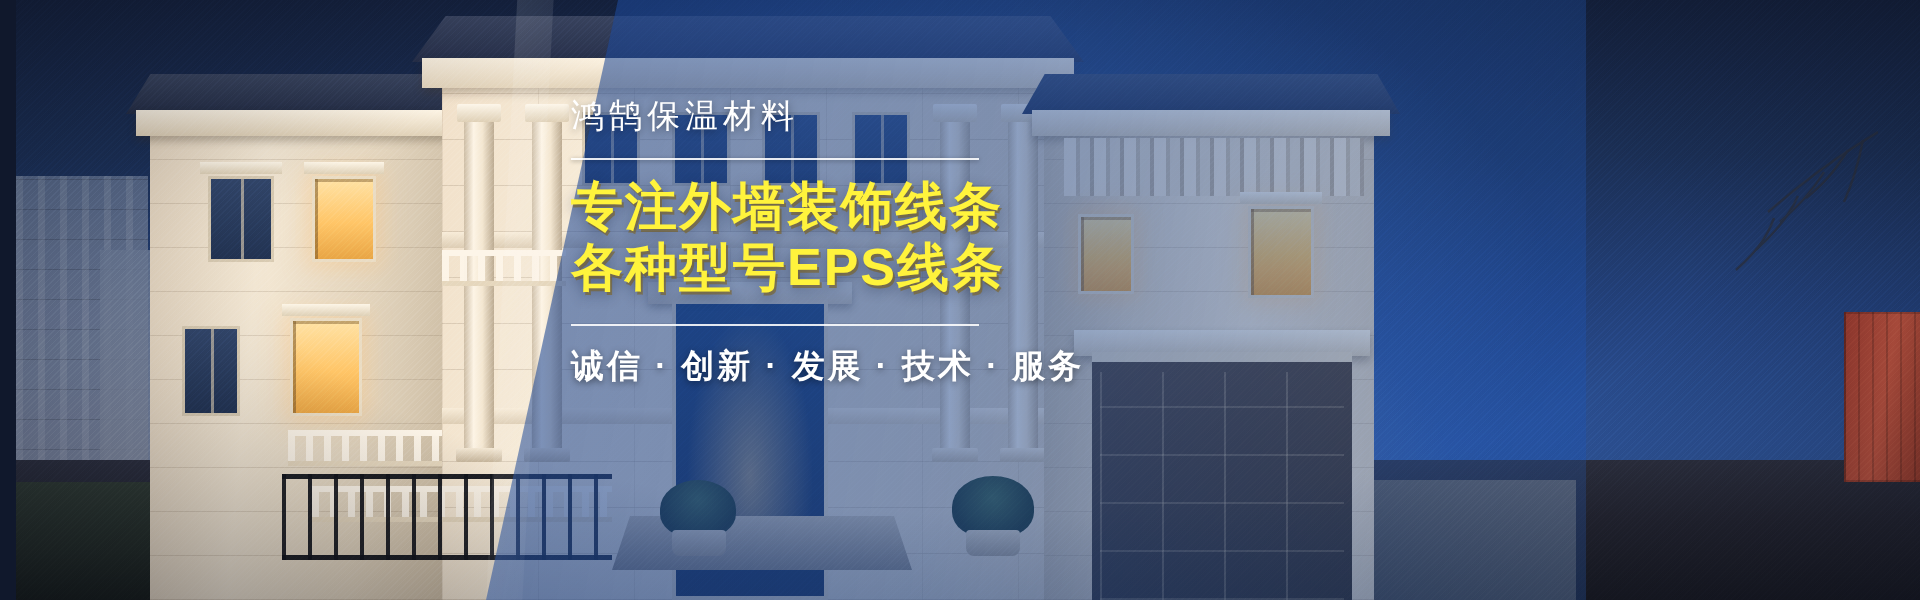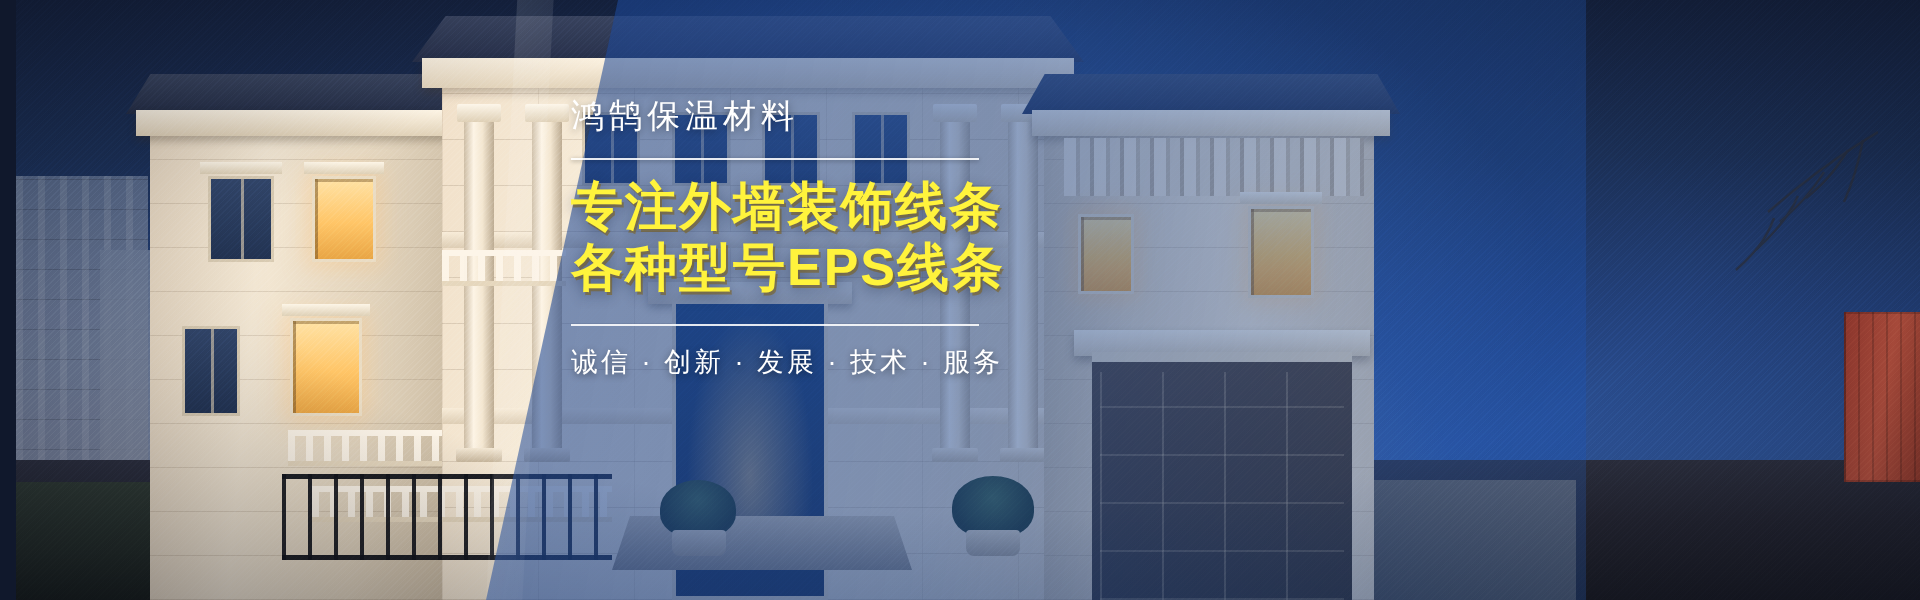--- a/index.html
+++ b/index.html
@@ -329,21 +329,21 @@
   .headline{
     font-size:52px; font-weight:bold; letter-spacing:2px;
     color:#fff33c; line-height:1.18;
     text-shadow:
       2px 3px 0 rgba(126,94,18,.55),
       0 4px 14px rgba(20,30,60,.45);
     white-space:nowrap;
   }
   .rule-bot{ width:408px; height:2px; background:rgba(255,255,255,.88); margin:26px 0 18px 0; }
   .tagline{
-    font-size:27px; font-weight:400; letter-spacing:3px;
+    font-size:33px; font-weight:700; letter-spacing:3px;
     color:#ffffff; text-shadow:0 2px 7px rgba(0,0,0,.45);
   }
 </style>
 </head>
 <body>
 
 <div class="banner">
 
   <div class="sky">
     <div class="sky-glow"></div>

